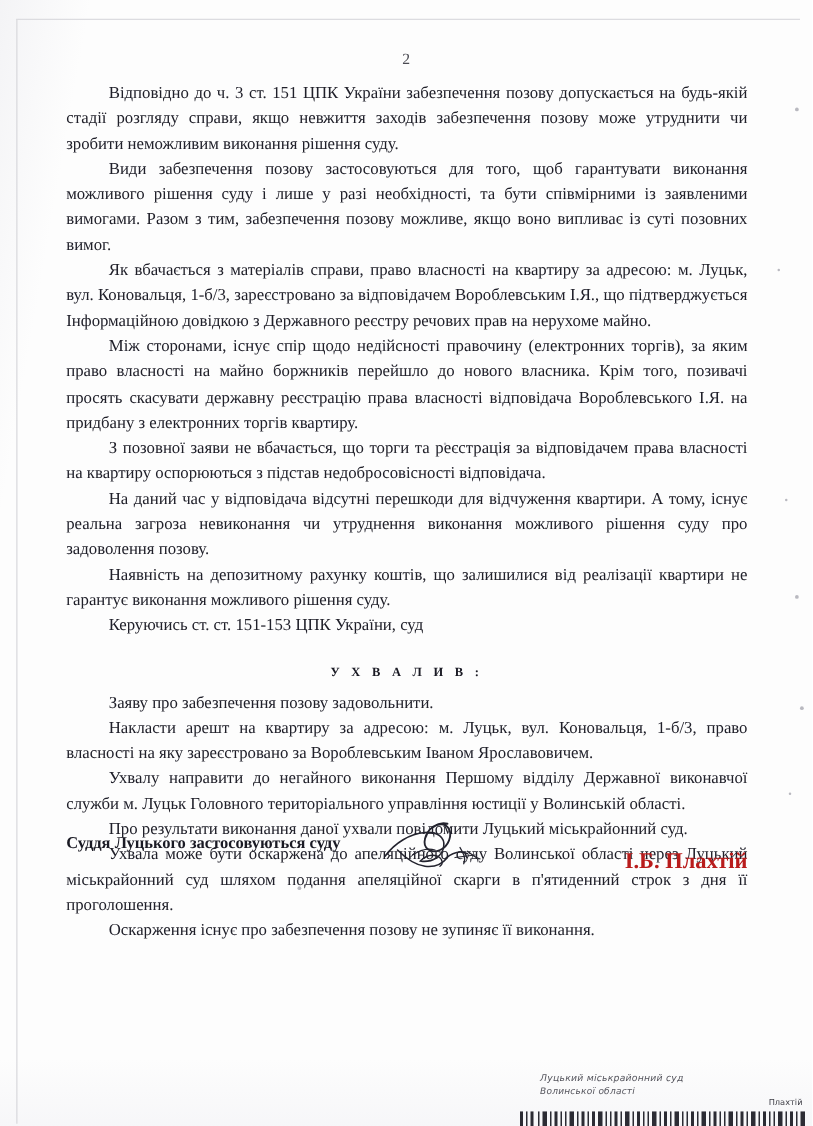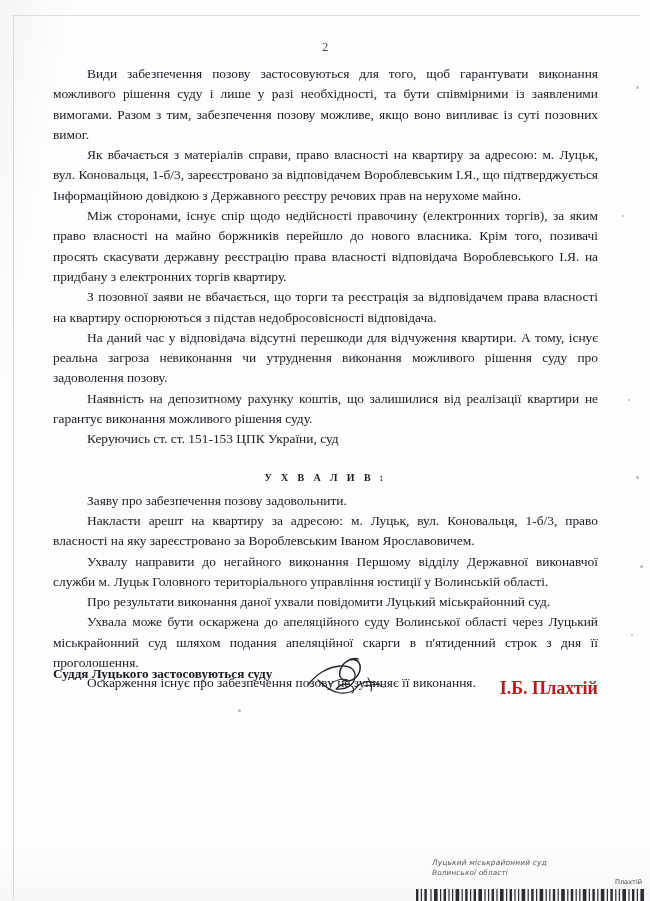--- a/index.html
+++ b/index.html
@@ -154,20 +154,21 @@
 
 <div class="page">
 
   <div class="scan-tint"></div>
   <div class="scan-edge"></div>
 
   <div class="page-number">2</div>
 
   <div class="body">
 
+    <p class="para">Відповідно до ч. 3 ст. 151 ЦПК України забезпечення позову допускається на будь-якій стадії розгляду справи, якщо невжиття заходів забезпечення позову може утруднити чи зробити неможливим виконання рішення суду.</p>
     <p class="para">Види забезпечення позову застосовуються для того, щоб гарантувати виконання можливого рішення суду і лише у разі необхідності, та бути співмірними із заявленими вимогами. Разом з тим, забезпечення позову можливе, якщо воно випливає із суті позовних вимог.</p>
     <p class="para">Як вбачається з матеріалів справи, право власності на квартиру за адресою: м. Луцьк, вул. Коновальця, 1-б/3, зареєстровано за відповідачем Вороблевським І.Я., що підтверджується Інформаційною довідкою з Державного реєстру речових прав на нерухоме майно.</p>
     <p class="para">Між сторонами, існує спір щодо недійсності правочину (електронних торгів), за яким право власності на майно боржників перейшло до нового власника. Крім того, позивачі просять скасувати державну реєстрацію права власності відповідача Вороблевського І.Я. на придбану з електронних торгів квартиру.</p>
     <p class="para">З позовної заяви не вбачається, що торги та реєстрація за відповідачем права власності на квартиру оспорюються з підстав недобросовісності відповідача.</p>
     <p class="para">На даний час у відповідача відсутні перешкоди для відчуження квартири. А тому, існує реальна загроза невиконання чи утруднення виконання можливого рішення суду про задоволення позову.</p>
     <p class="para">Наявність на депозитному рахунку коштів, що залишилися від реалізації квартири не гарантує виконання можливого рішення суду.</p>
     <p class="para">Керуючись ст. ст. 151-153 ЦПК України, суд</p>
 
     <div class="heading">У Х В А Л И В :</div>
 

